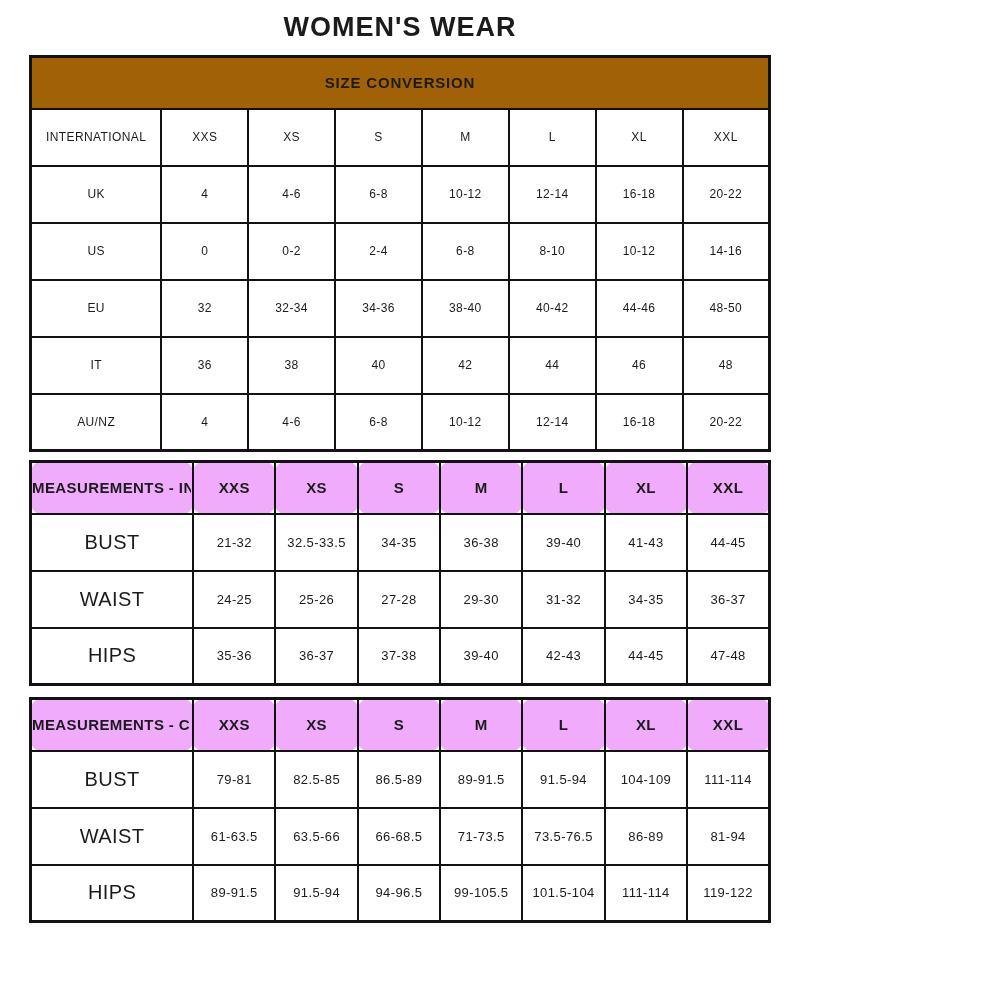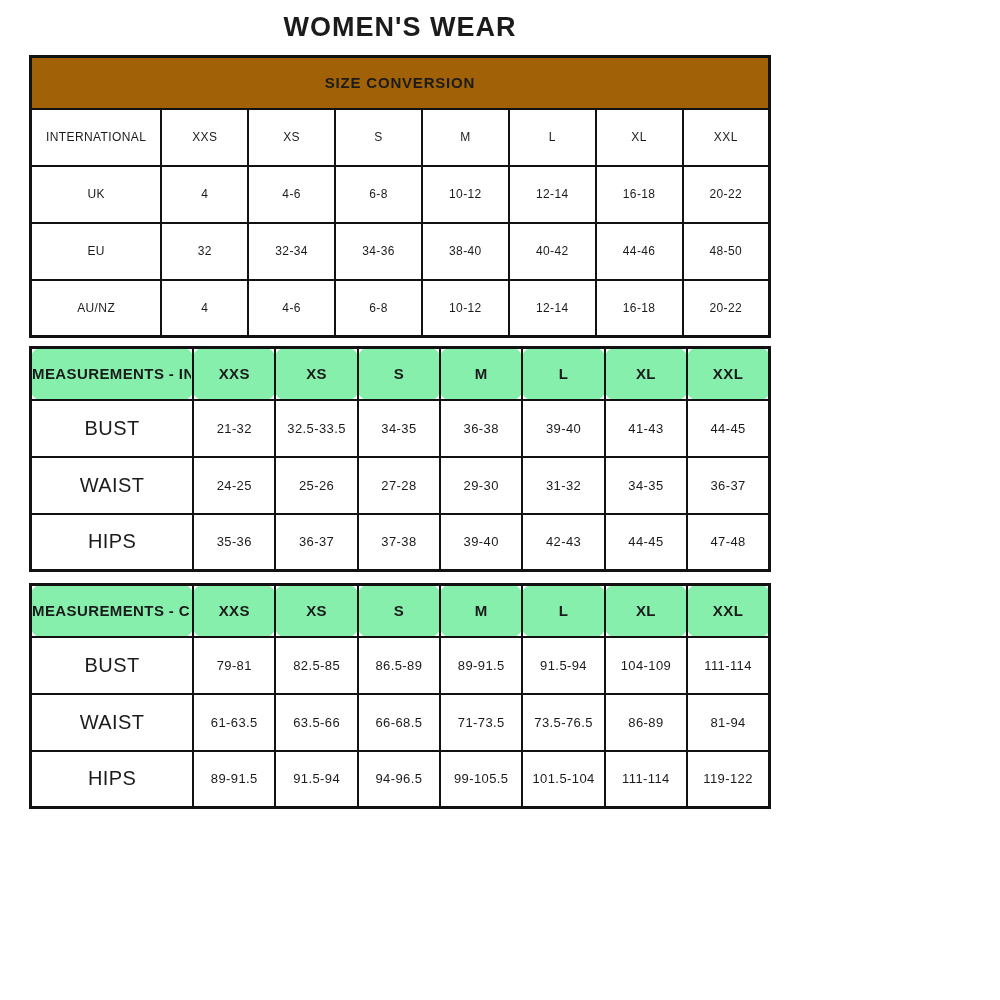--- a/index.html
+++ b/index.html
@@ -40,21 +40,21 @@
   .t-conversion .banner-cell {
     background: #a16207;
     font-weight: bold;
     font-size: 15px;
     height: 52px;
     letter-spacing: 0.8px;
   }
   .t-conversion td { height: 57px; font-size: 12px; font-weight: normal; }
   
   .t-measure th {
-    background: #86efac;
+    background: #f0abfc;
     font-weight: bold;
     font-size: 15px;
     height: 52px;
     border-radius: 10px;
   }
   .t-measure td { height: 57px; font-size: 13px; }
   .t-measure td.row-label { font-size: 20px; }
   .gap-sm { height: 8px; }
   .gap-md { height: 11px; }
 </style>
@@ -96,28 +96,48 @@
           <td class="row-label">UK</td>
           <td class="cell">4</td>
           <td class="cell">4-6</td>
           <td class="cell">6-8</td>
           <td class="cell">10-12</td>
           <td class="cell">12-14</td>
           <td class="cell">16-18</td>
           <td class="cell">20-22</td>
         </tr>
         <tr>
+          <td class="row-label">US</td>
+          <td class="cell">0</td>
+          <td class="cell">0-2</td>
+          <td class="cell">2-4</td>
+          <td class="cell">6-8</td>
+          <td class="cell">8-10</td>
+          <td class="cell">10-12</td>
+          <td class="cell">14-16</td>
+        </tr>
+        <tr>
           <td class="row-label">EU</td>
           <td class="cell">32</td>
           <td class="cell">32-34</td>
           <td class="cell">34-36</td>
           <td class="cell">38-40</td>
           <td class="cell">40-42</td>
           <td class="cell">44-46</td>
           <td class="cell">48-50</td>
+        </tr>
+        <tr>
+          <td class="row-label">IT</td>
+          <td class="cell">36</td>
+          <td class="cell">38</td>
+          <td class="cell">40</td>
+          <td class="cell">42</td>
+          <td class="cell">44</td>
+          <td class="cell">46</td>
+          <td class="cell">48</td>
         </tr>
         <tr>
           <td class="row-label">AU/NZ</td>
           <td class="cell">4</td>
           <td class="cell">4-6</td>
           <td class="cell">6-8</td>
           <td class="cell">10-12</td>
           <td class="cell">12-14</td>
           <td class="cell">16-18</td>
           <td class="cell">20-22</td>

